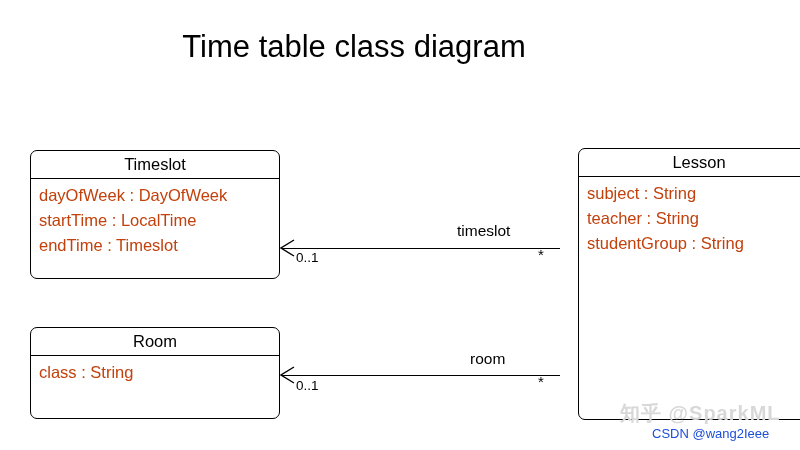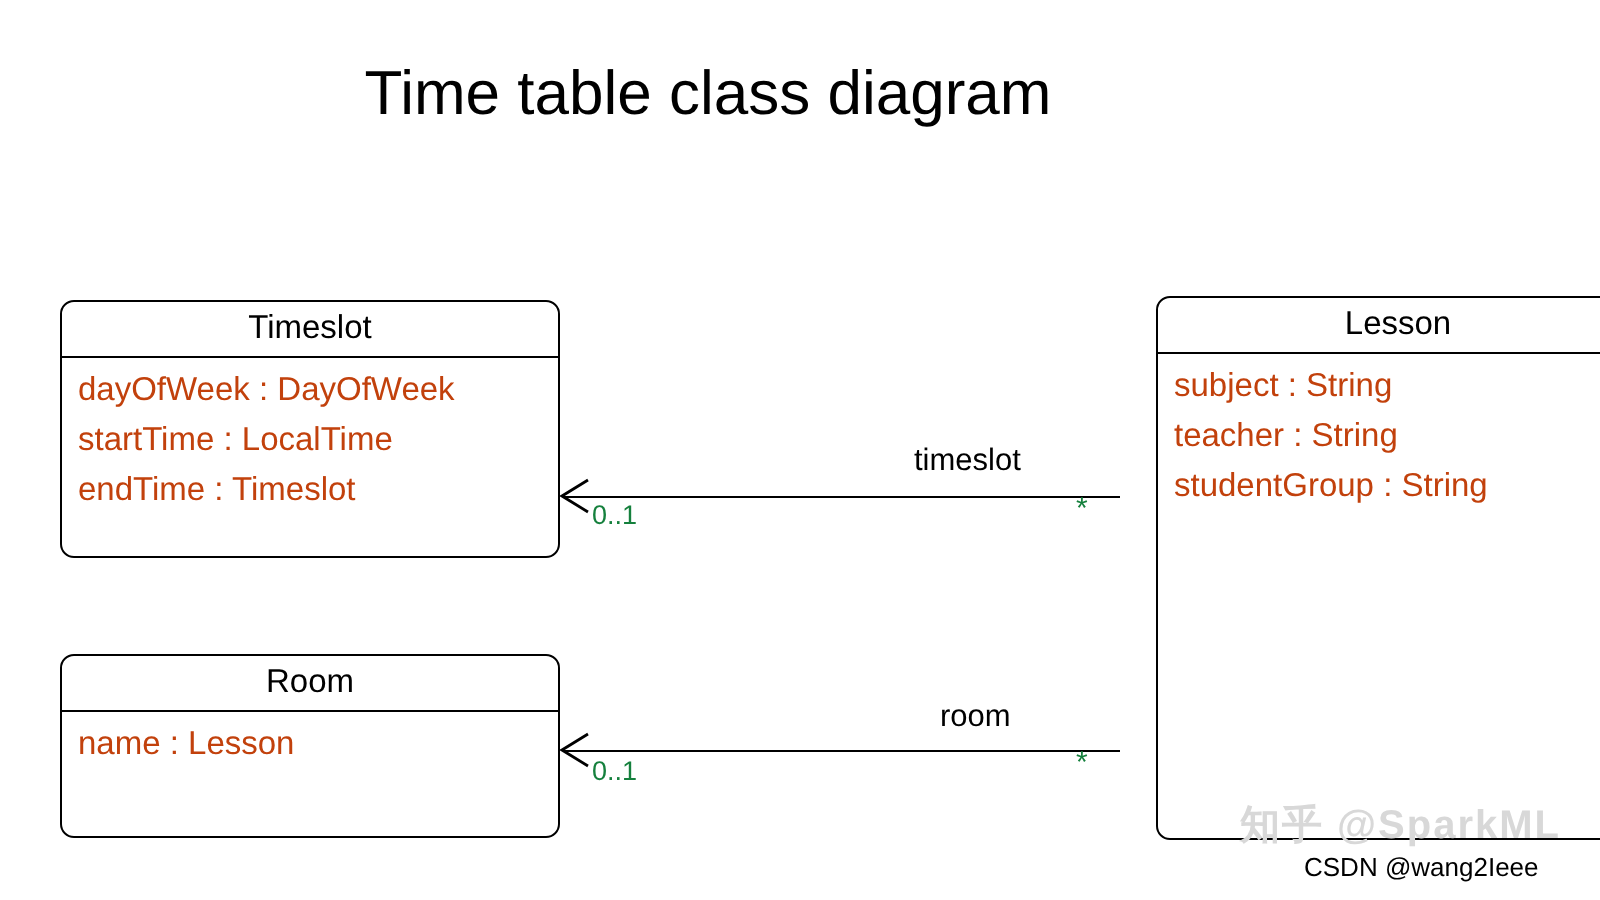--- a/index.html
+++ b/index.html
@@ -81,21 +81,21 @@
     font-size: 15.5px;
     line-height: 18px;
     white-space: nowrap;
     color: #000000;
   }
   .assoc-mult {
     position: absolute;
     font-size: 13.5px;
     line-height: 16px;
     white-space: nowrap;
-    color: #15803d;
+    color: #000000;
   }
   .assoc-mult-star {
     font-size: 15px;
     line-height: 16px;
   }
   
   #assoc-timeslot-line  { left: 282px; top: 248px; width: 278px; }
   #assoc-timeslot-arrow { left: 280px; top: 239px; }
   #assoc-timeslot-label { left: 457px; top: 222px; }
   #assoc-timeslot-mult-left  { left: 296px; top: 250px; }
@@ -118,21 +118,21 @@
     white-space: nowrap;
     letter-spacing: 1px;
     font-weight: bold;
   }
   .watermark-secondary {
     position: absolute;
     left: 652px;
     top: 426px;
     font-size: 13px;
     line-height: 16px;
-    color: #000000;
+    color: #1d4ed8;
     white-space: nowrap;
   }
 </style>
 </head>
 <body>
 
 <div id="canvas">
 
   <div class="diagram-title">Time table class diagram</div>
 
@@ -141,21 +141,21 @@
     <div class="uml-attrs">
       <div class="uml-attr">dayOfWeek : DayOfWeek</div>
       <div class="uml-attr">startTime : LocalTime</div>
       <div class="uml-attr">endTime : Timeslot</div>
     </div>
   </div>
 
   <div class="uml-class" id="class-room">
     <div class="uml-class-name">Room</div>
     <div class="uml-attrs">
-      <div class="uml-attr">name : Lesson</div>
+      <div class="uml-attr">class : String</div>
     </div>
   </div>
 
   <div class="uml-class" id="class-lesson">
     <div class="uml-class-name">Lesson</div>
     <div class="uml-attrs">
       <div class="uml-attr">subject : String</div>
       <div class="uml-attr">teacher : String</div>
       <div class="uml-attr">studentGroup : String</div>
     </div>

